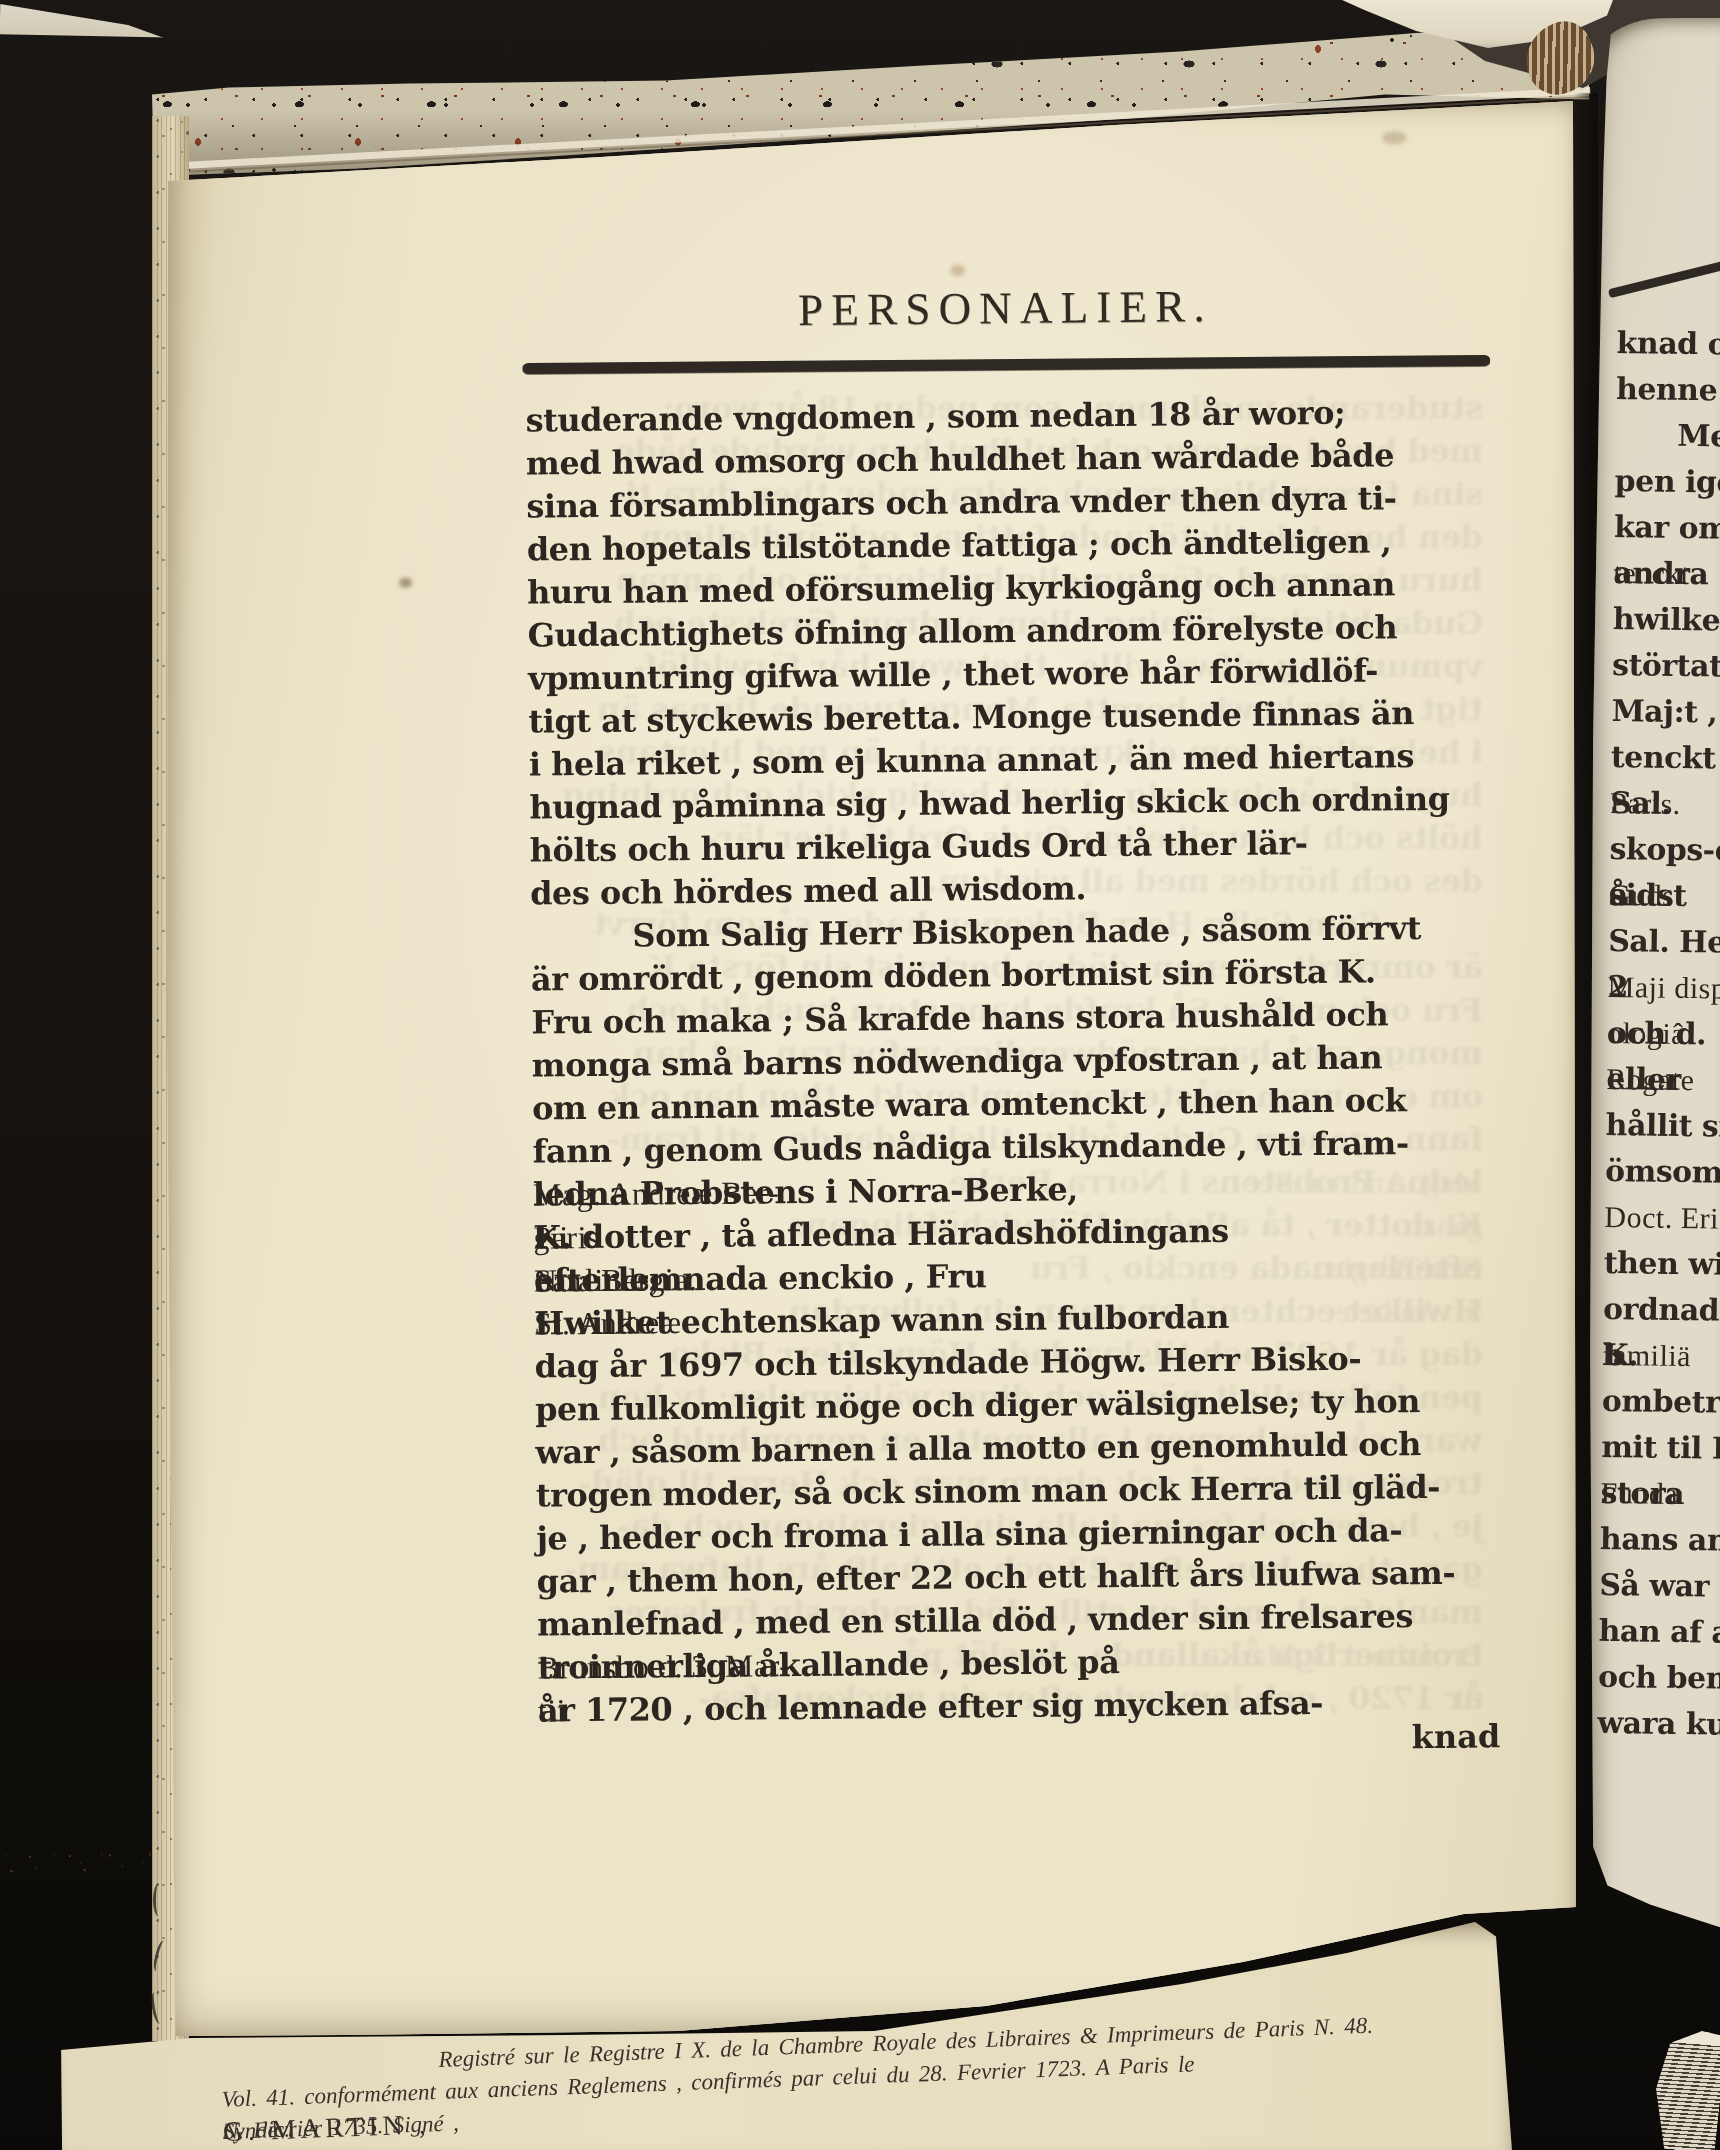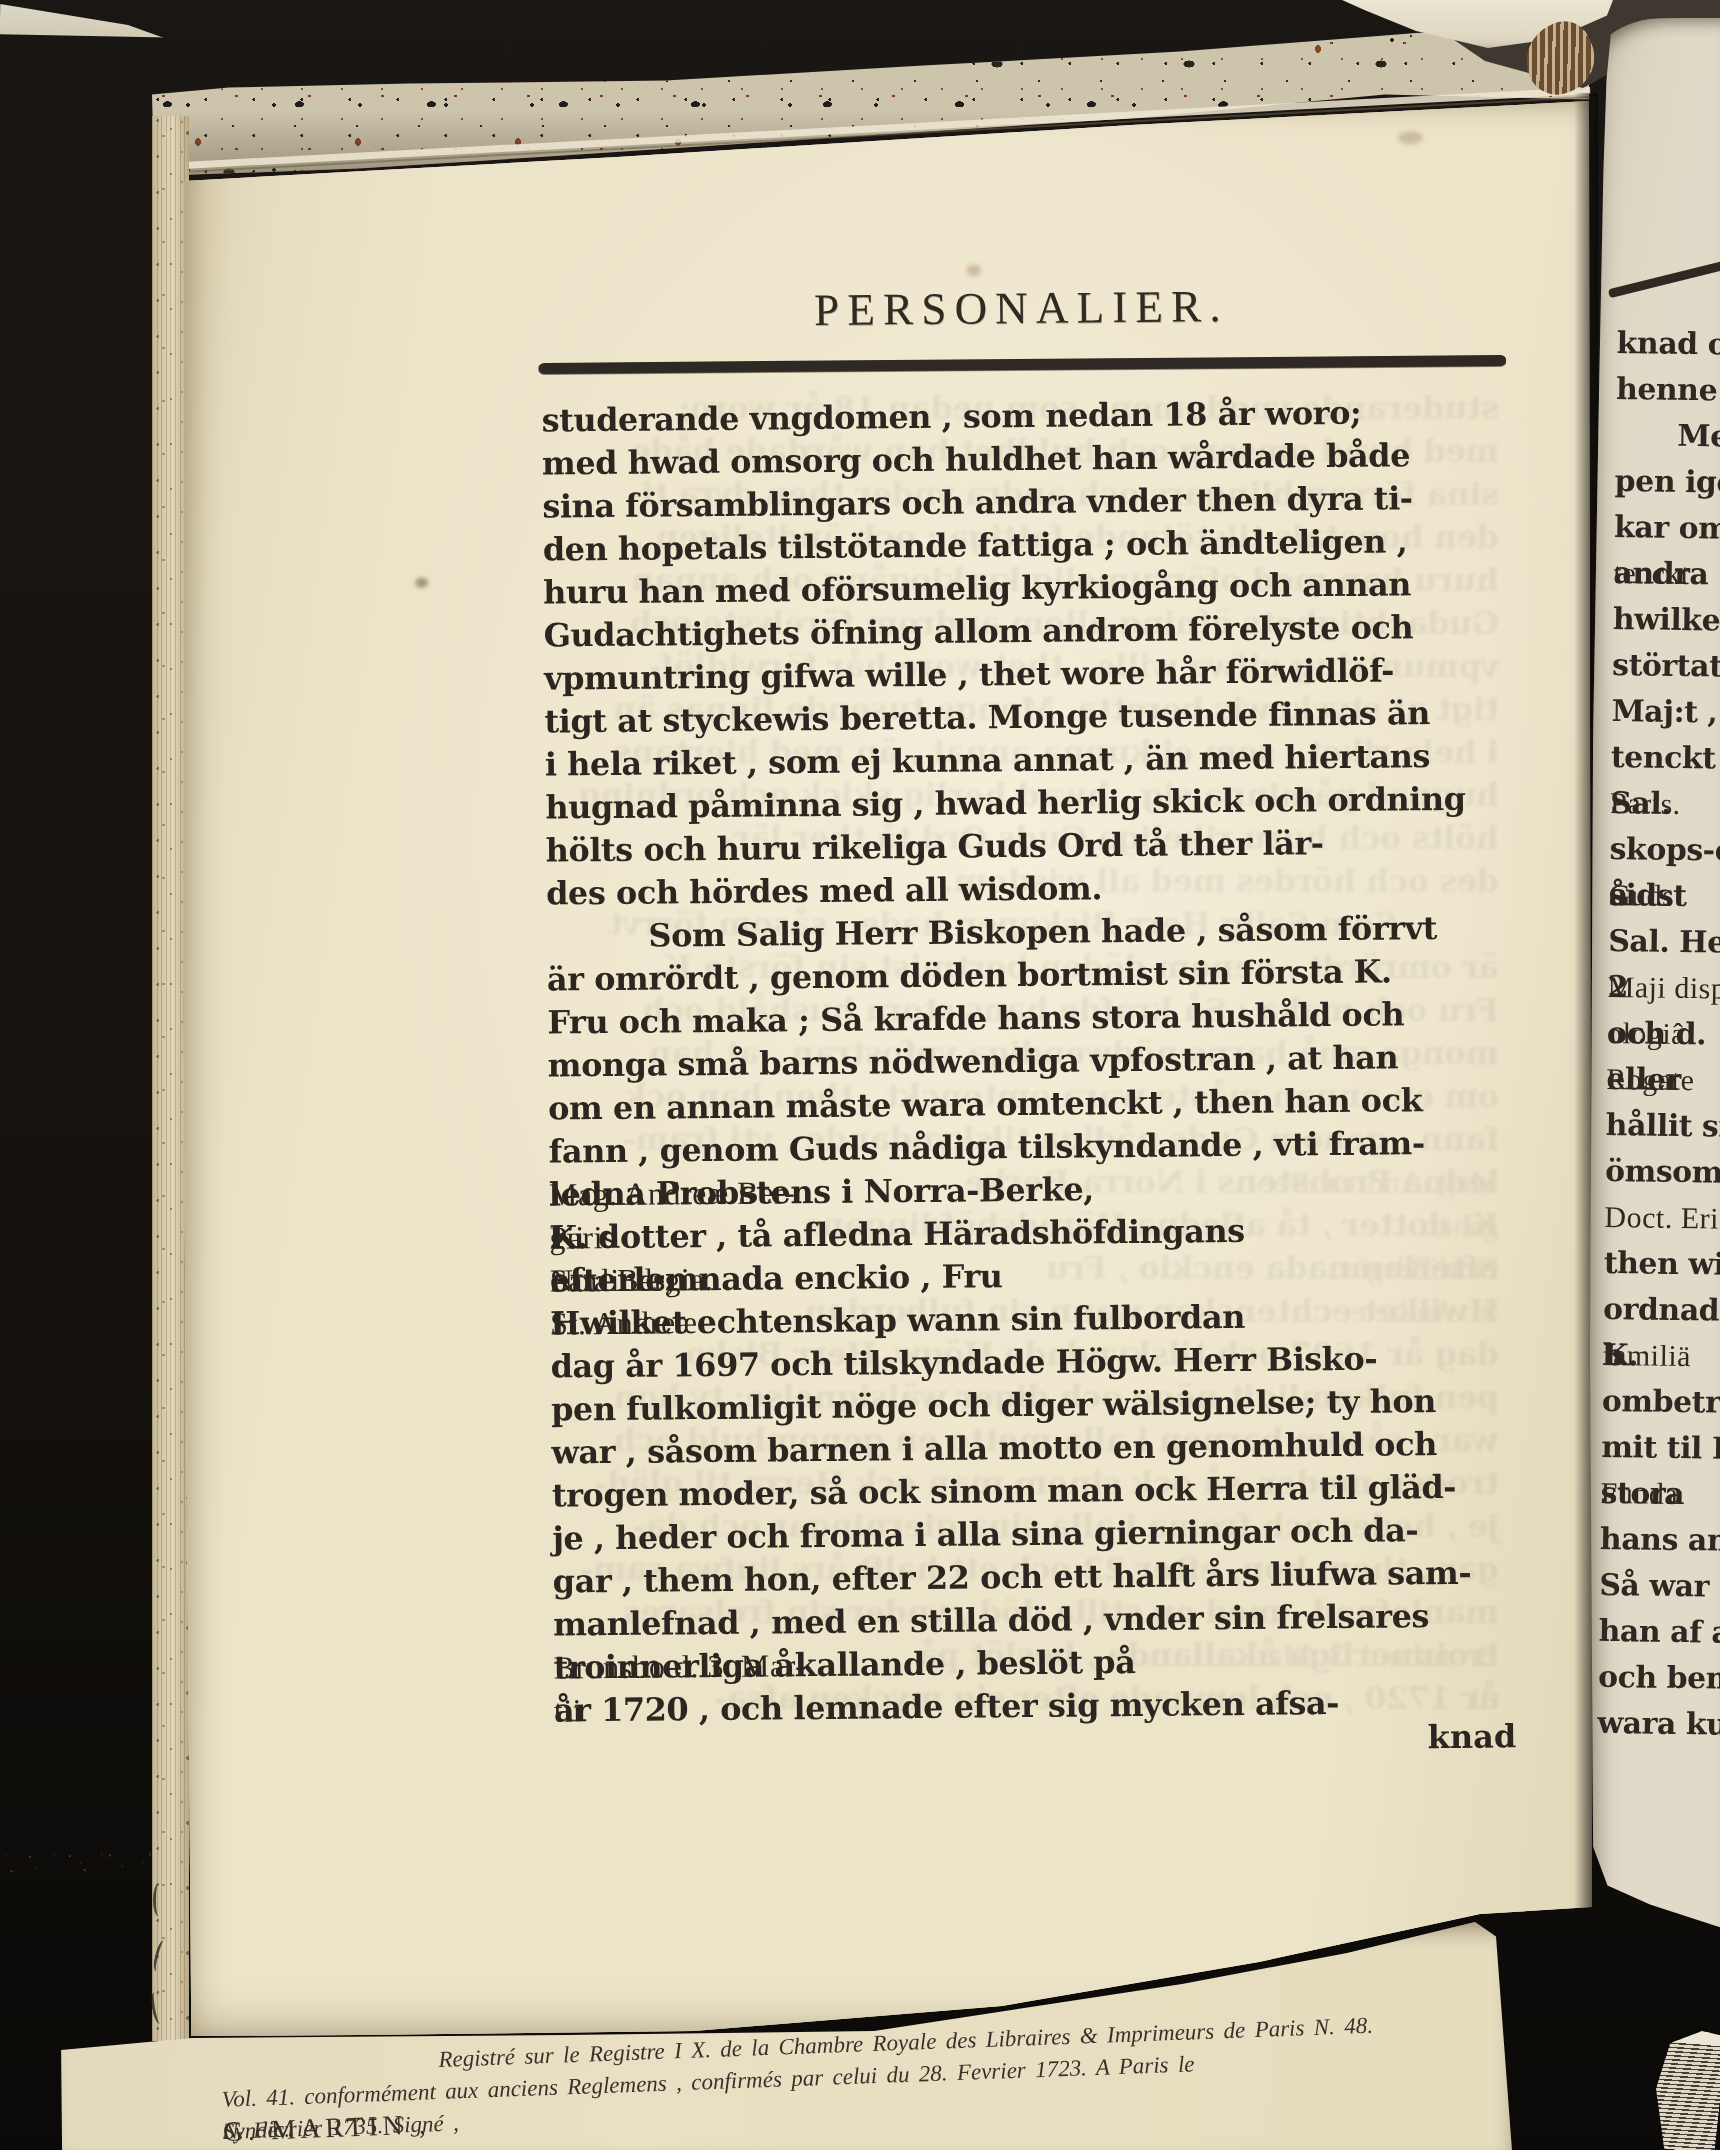--- a/index.html
+++ b/index.html
@@ -48,21 +48,21 @@
       radial-gradient(circle 1px at 19px 13px,#33291e 95%,transparent),
       radial-gradient(circle 1px at 30px 5.7px,#9c4626 95%,transparent),
       radial-gradient(circle 1.5px at 11.8px 20px,#7d3a20 95%,transparent),
       radial-gradient(circle 2.1px at 36px 17px,#241f19 95%,transparent),
       #cdc4ac;
     background-size:100% 100%,132px 71px,160px 93px,192px 108px,48px 36px,62px 45px,40px 30px,73px 53px,86px 65px,auto;
     clip-path:polygon(2.1px 154px,0 72px,77px 65px,257px 61px,514px 58px,771px 43px,1028px 29px,1264px 10.3px,1437px 2.1px,1437px 77px,1233px 72px,976px 96px,668px 116px,411px 133px,206px 146px,41px 152px);}
   .crease-bar{transform-origin:left top;}
 
   
-  #main-page{left:182px;top:99px;width:1411px;height:1938px;
+  #main-page{left:166px;top:99px;width:1411px;height:1938px;
     background:
       radial-gradient(874px 1182px at 58% 38%,rgba(255,252,240,.45),rgba(255,252,240,0) 72%),
       linear-gradient(98deg,#d8ccab 0%,#e6ddc1 6%,#ece4c9 16%,#ece4c9 82%,#e2d8ba 98%),
       #e9e1c6;
     box-shadow:inset 23.6px 0 36px -16.4px rgba(118,98,62,.5),
                inset -13.4px 0 23.6px -15.4px rgba(118,98,62,.35),
                inset 0 22.6px 31px -19.5px rgba(118,98,62,.4),
                inset 0 -36px 46px -28px rgba(118,98,62,.4);
     clip-path:polygon(2.1px 82px,435px 58px,949px 26px,1407px 2.1px,1410px 1808px,1298px 1815px,1077px 1863px,820px 1907px,512px 1932px,178px 1936px,9.3px 1937px,1px 925px);}
   #page-inner{left:0;top:0;width:100%;height:100%;transform:rotate(-0.55deg);transform-origin:838px 261px;}

